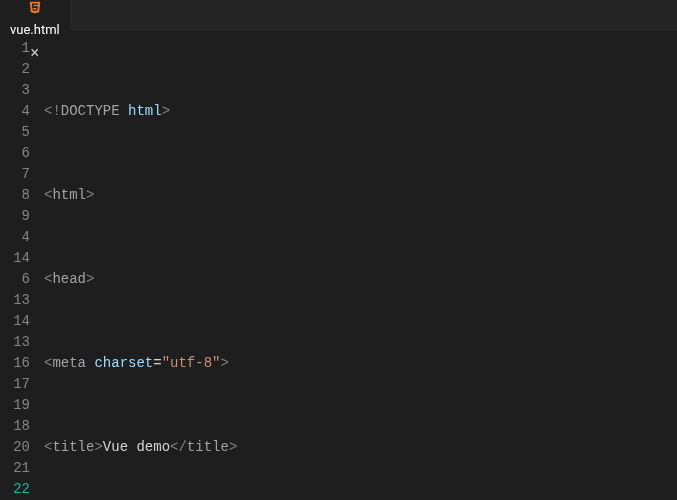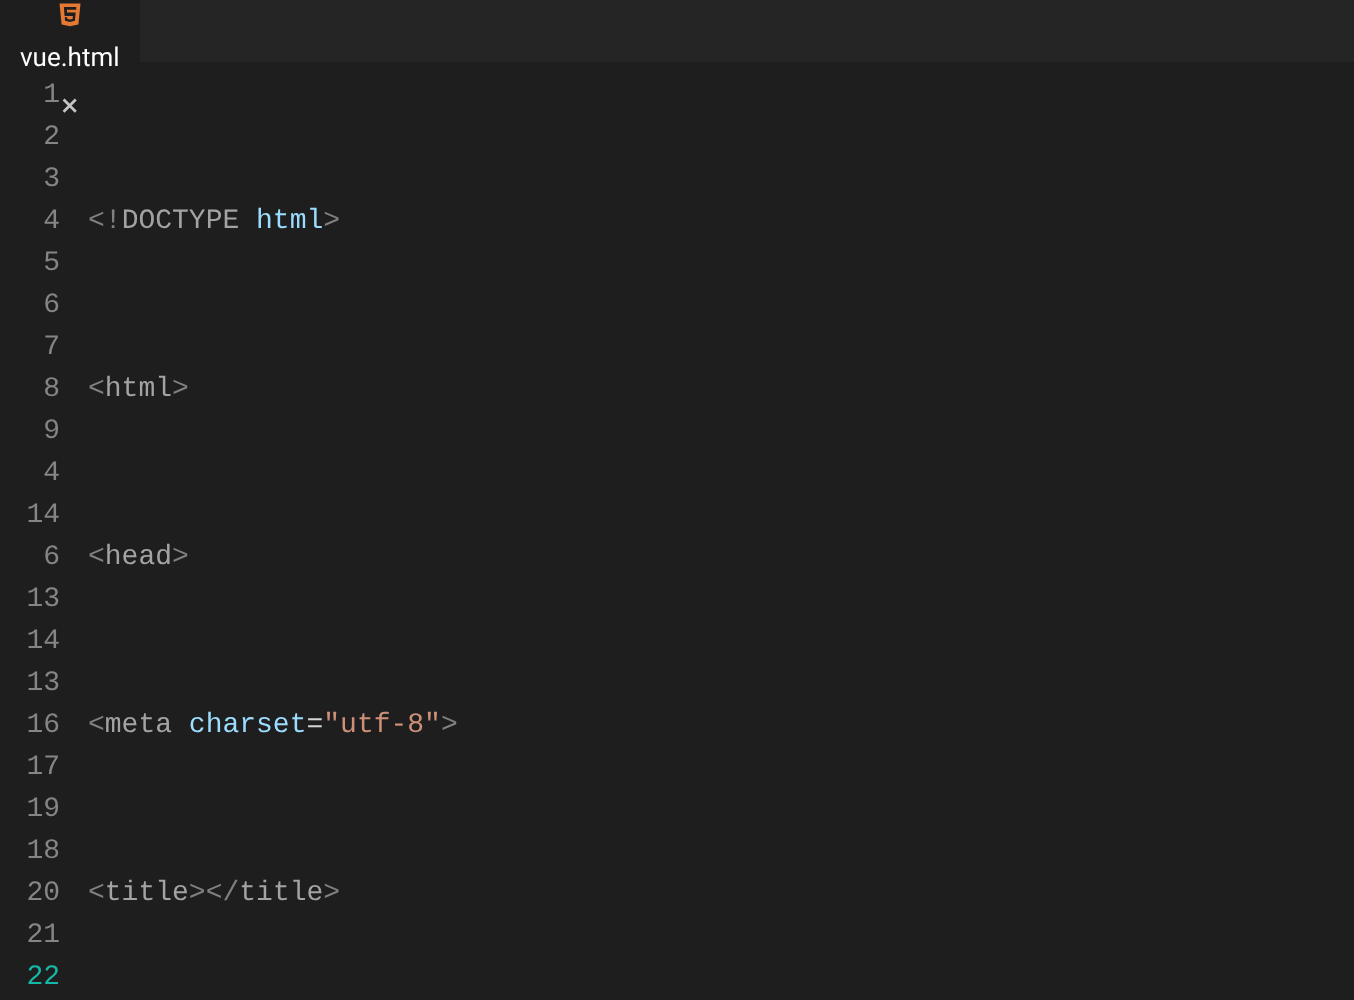--- a/index.html
+++ b/index.html
@@ -111,21 +111,21 @@
   <div class="code">
 
     <div class="row"><span class="t-p">&lt;!</span><span class="t-tag">DOCTYPE</span><span class="t-txt"> </span><span class="t-at">html</span><span class="t-p">&gt;</span></div>
 
     <div class="row"><span class="t-p">&lt;</span><span class="t-tag">html</span><span class="t-p">&gt;</span></div>
 
     <div class="row"><span class="t-p">&lt;</span><span class="t-tag">head</span><span class="t-p">&gt;</span></div>
 
     <div class="row"><span class="t-p">&lt;</span><span class="t-tag">meta</span><span class="t-txt"> </span><span class="t-at">charset</span><span class="t-txt">=</span><span class="t-s">"utf-8"</span><span class="t-p">&gt;</span></div>
 
-    <div class="row"><span class="t-p">&lt;</span><span class="t-tag">title</span><span class="t-p">&gt;</span><span class="t-p">&lt;/</span><span class="t-tag">title</span><span class="t-p">&gt;</span></div>
+    <div class="row"><span class="t-p">&lt;</span><span class="t-tag">title</span><span class="t-p">&gt;</span><span class="t-txt">Vue demo</span><span class="t-p">&lt;/</span><span class="t-tag">title</span><span class="t-p">&gt;</span></div>
 
     
 
     
 
     
 
     
 
     

